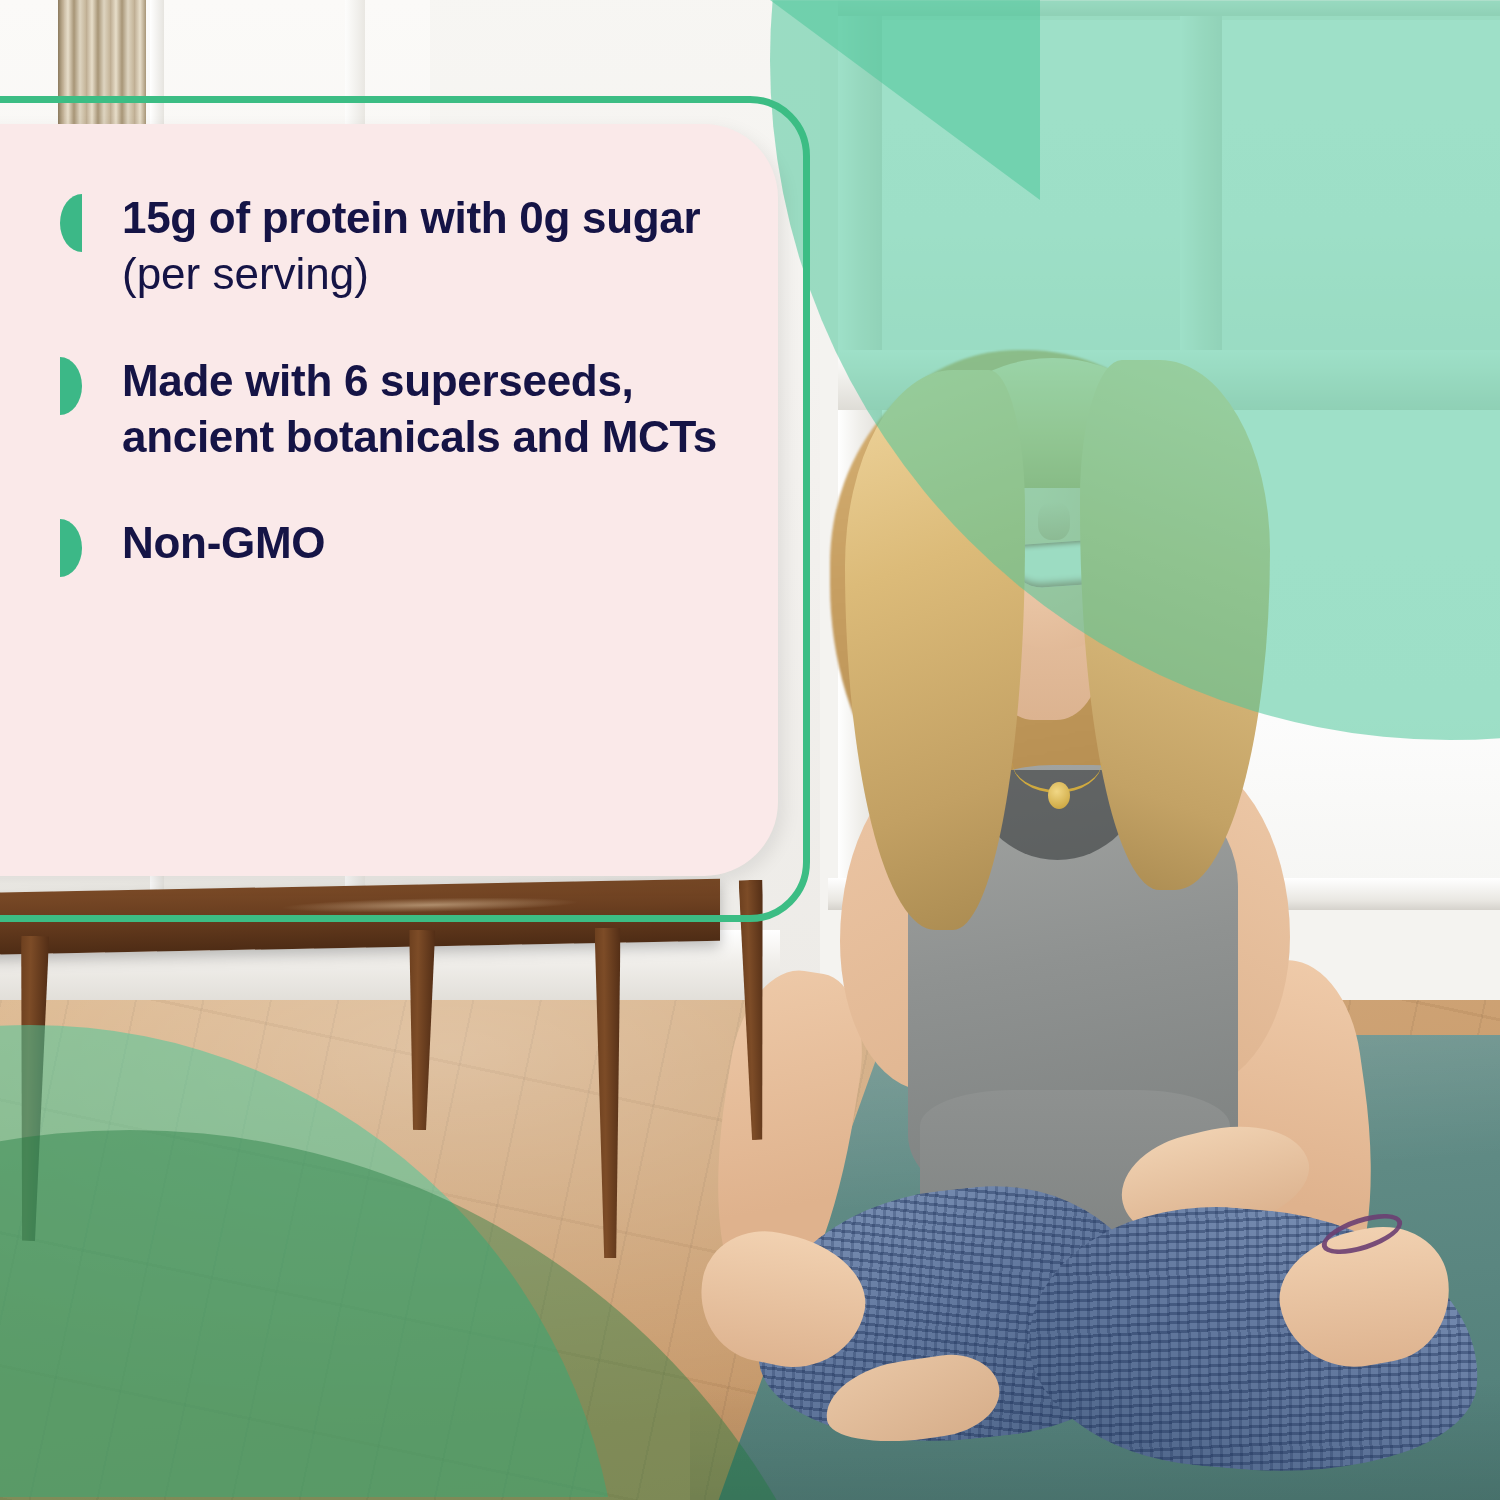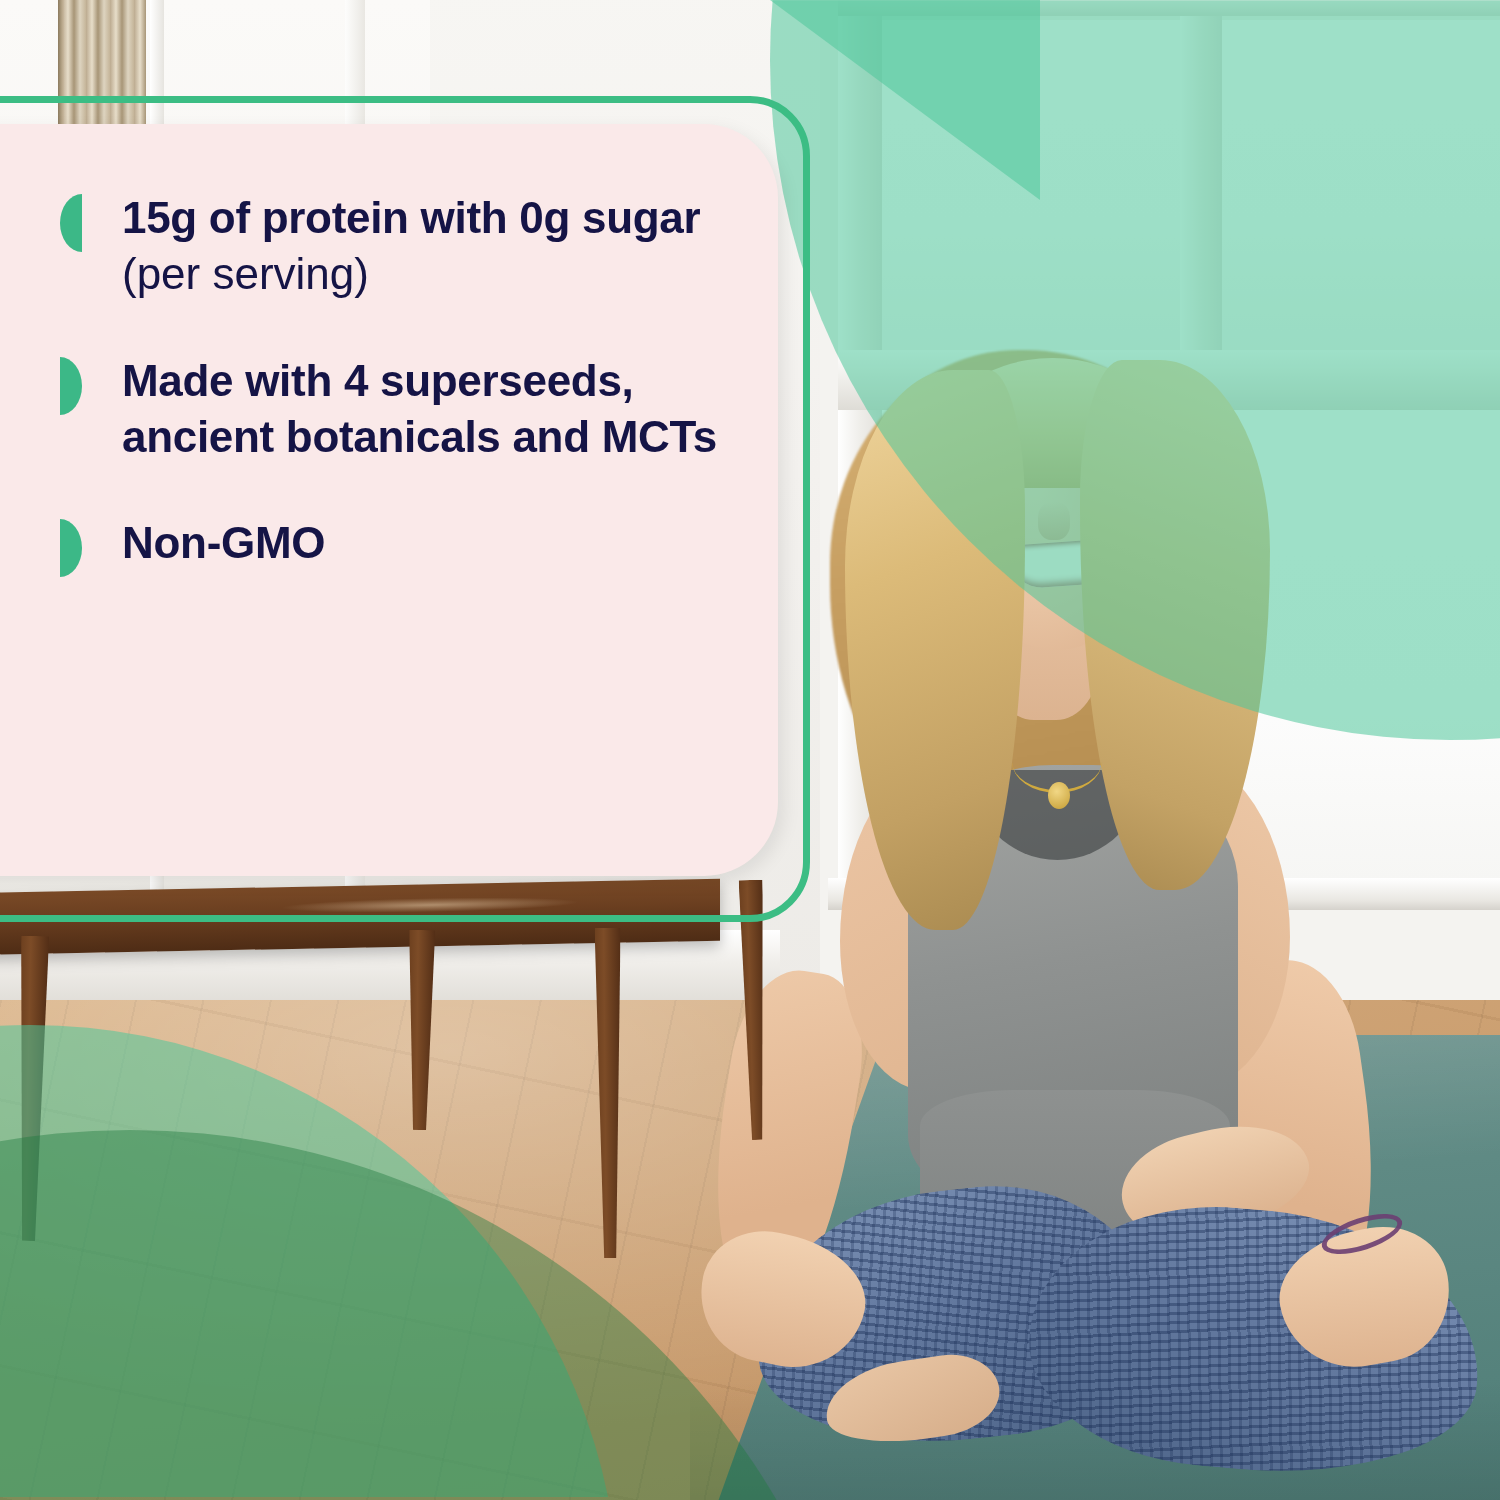--- a/index.html
+++ b/index.html
@@ -510,21 +510,21 @@
       </span>
       <span class="bullet-text"><span>15g of protein with 0g sugar</span><span class="light"> (per serving)</span></span>
     </div>
 
     <div class="bullet-row">
       <span class="bullet-mark">
         <svg width="22" height="58" viewBox="0 0 22 58" xmlns="http://www.w3.org/2000/svg">
           <path d="M0 0 A22 29 0 0 1 0 58 Z" fill="#3cb887"></path>
         </svg>
       </span>
-      <span class="bullet-text"><span>Made with 4 superseeds, ancient botanicals and MCTs</span><span class="light"></span></span>
+      <span class="bullet-text"><span>Made with 6 superseeds, ancient botanicals and MCTs</span><span class="light"></span></span>
     </div>
 
 
     <div class="bullet-row">
       <span class="bullet-mark">
         <svg width="22" height="58" viewBox="0 0 22 58" xmlns="http://www.w3.org/2000/svg">
           <path d="M0 0 A22 29 0 0 1 0 58 Z" fill="#3cb887"></path>
         </svg>
       </span>
       <span class="bullet-text"><span>Non-GMO</span><span class="light"></span></span>

